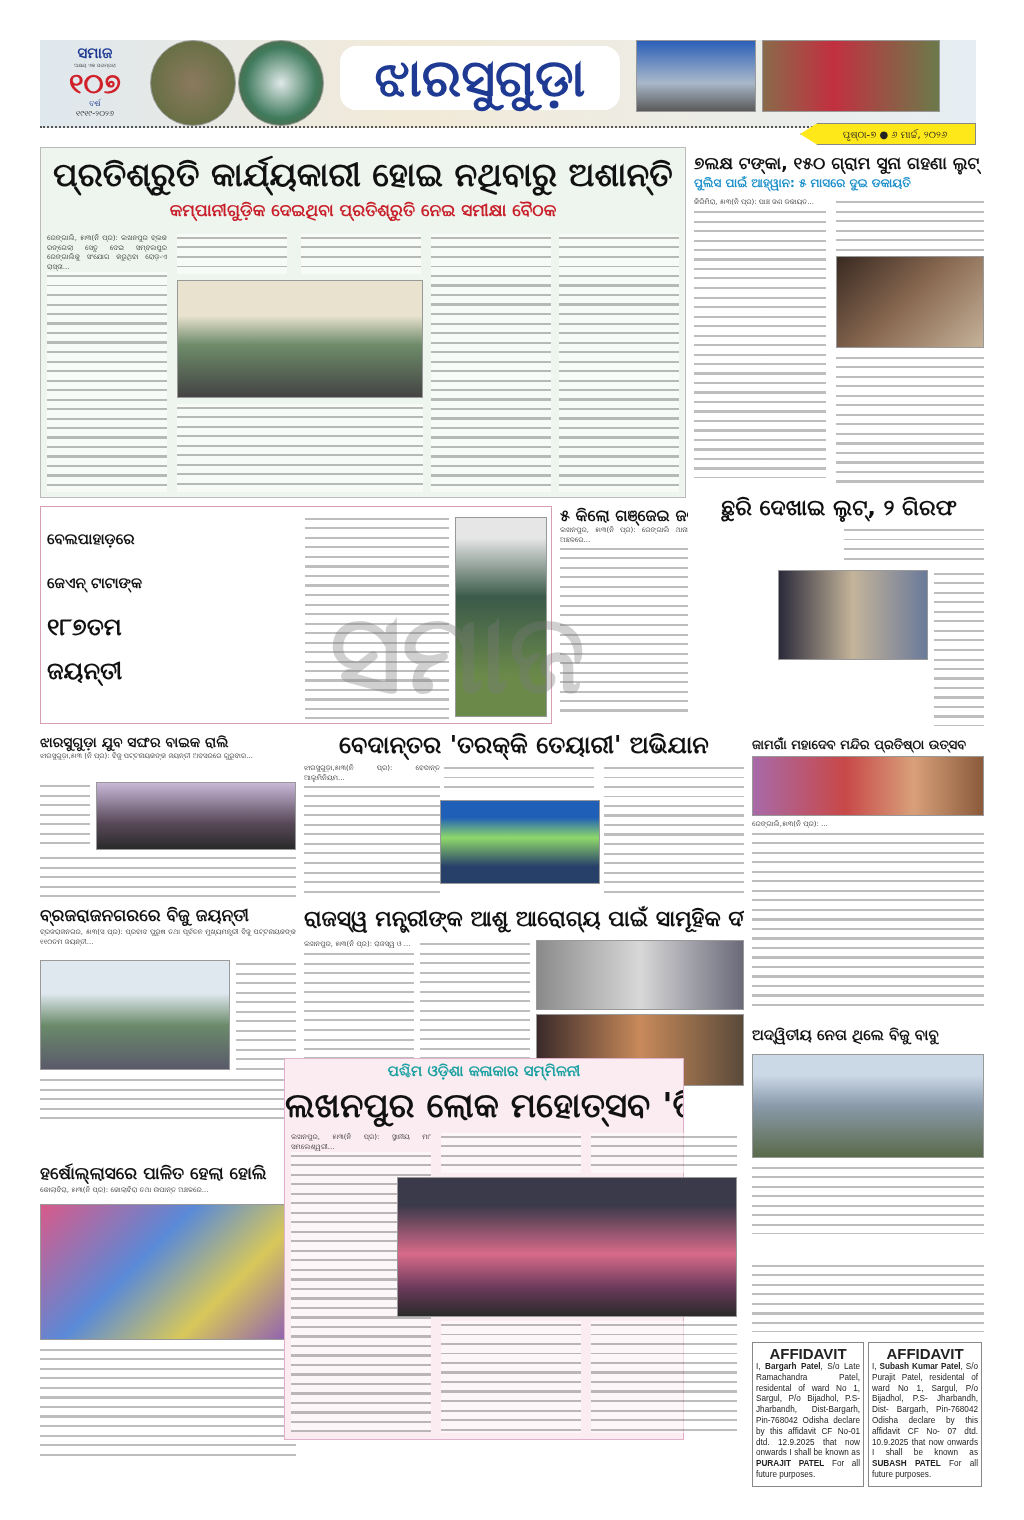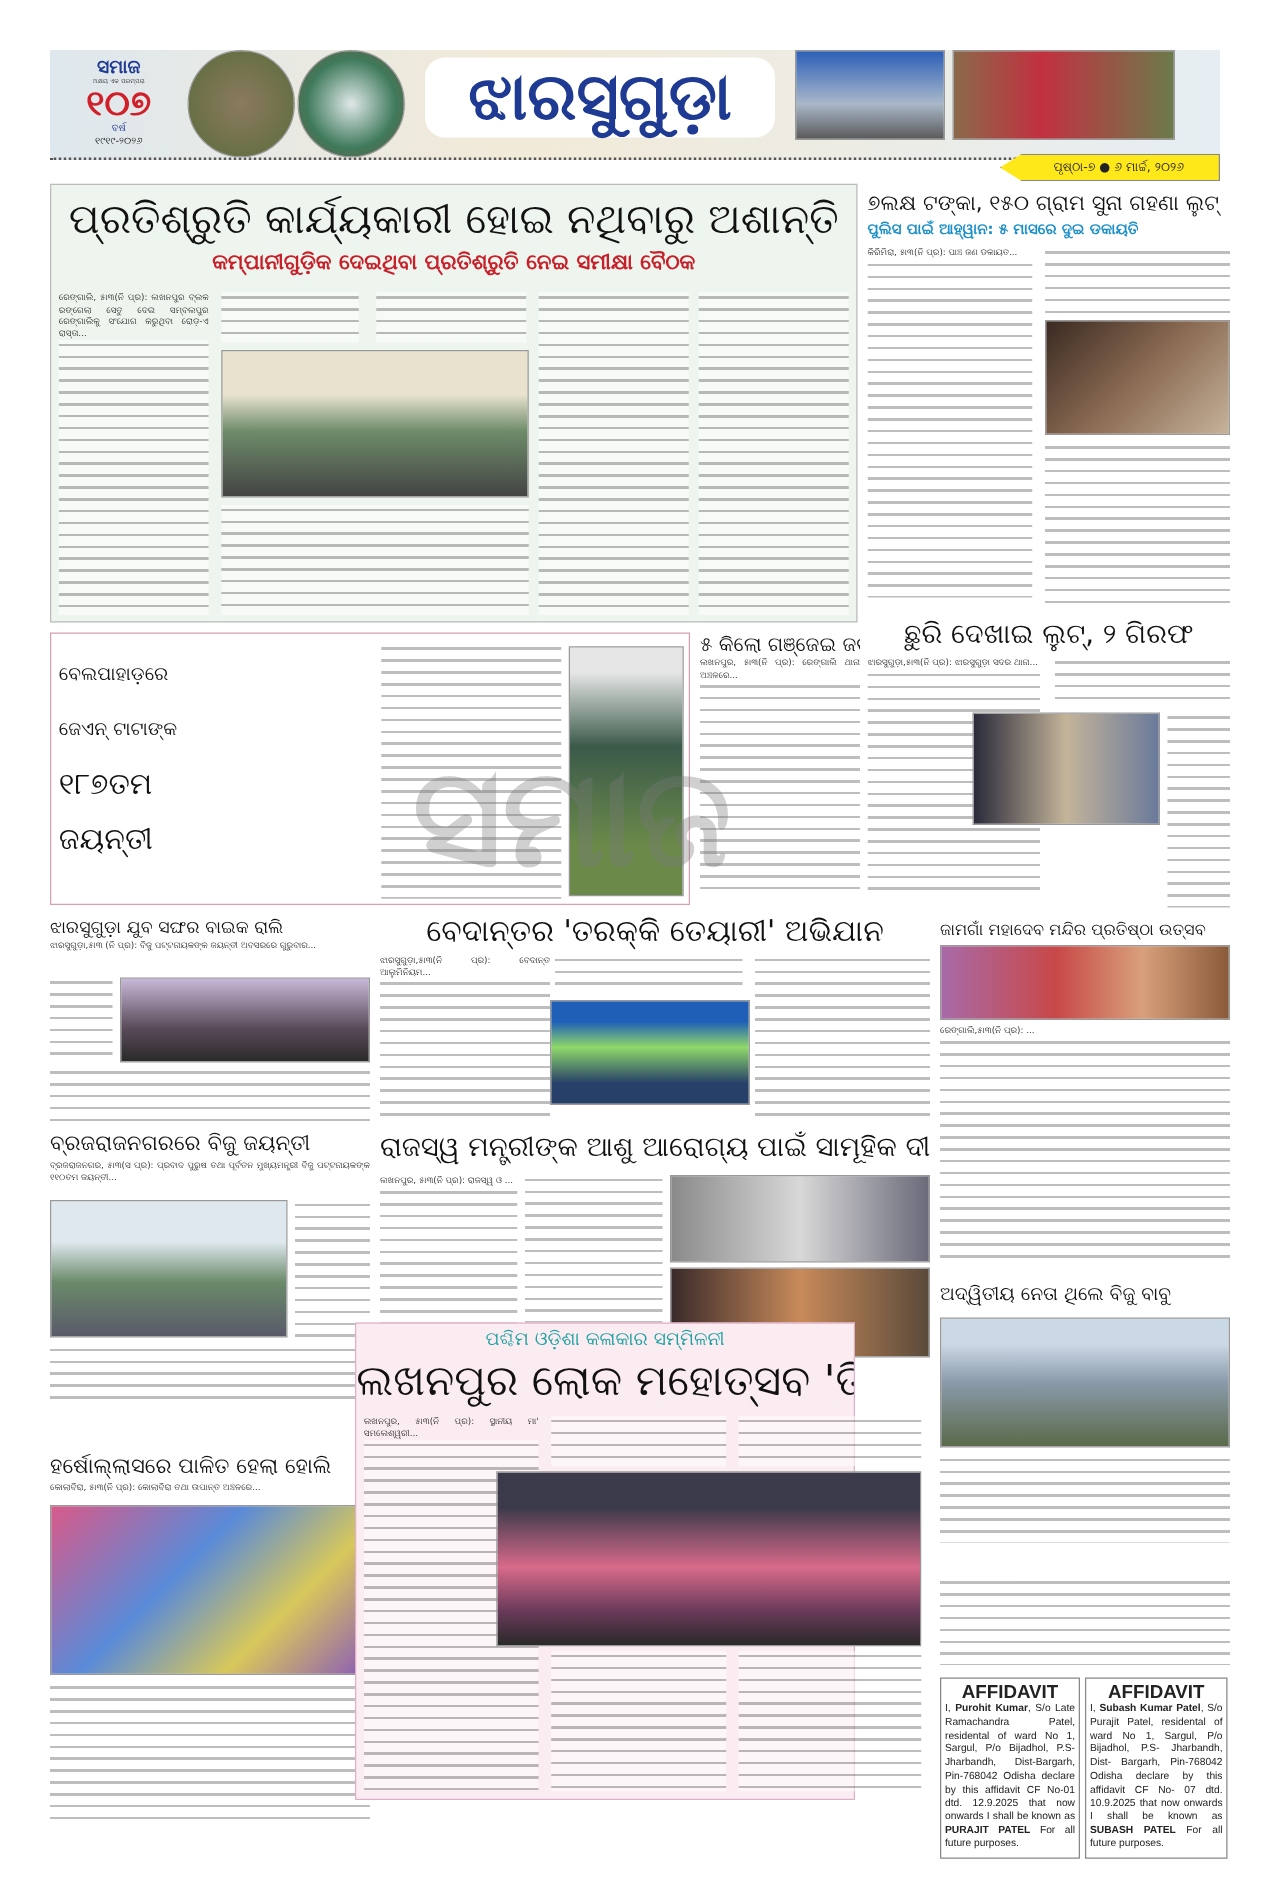--- a/index.html
+++ b/index.html
@@ -1,21 +1,21 @@
 <!DOCTYPE html>
 <html><head>
 <meta charset="utf-8">
 <style>
 *{box-sizing:border-box;margin:0;padding:0}
 body{width:1024px;height:1520px;background:#fff;font-family:"DejaVu Sans",sans-serif;color:#222;position:relative;overflow:hidden}
 .abs{position:absolute}
 .txt{font-size:7px;line-height:9.5px;color:#333;text-align:justify;overflow:hidden}
 .lines{background:repeating-linear-gradient(#fff 0 3px,#888 3px 5px,#fff 5px 9.5px);opacity:.55}
 .photo{border:1px solid #999;overflow:hidden}
-.hl{font-weight:normal;color:#111;white-space:nowrap;overflow:hidden}
+.hl{font-weight:bold;color:#111;white-space:nowrap;overflow:hidden}
 .box{border:1px solid #bbb}
 </style>
 </head>
 <body>
 
 <div class="abs" style="left:40px;top:40px;width:936px;height:88px;background:linear-gradient(90deg,#dfe8ee,#f2ead8 40%,#e6eef3);border-bottom:2px dotted #555">
   <div class="abs" style="left:0;top:0;width:110px;height:88px;text-align:center">
     <div style="font-size:15px;color:#1f3a93;font-weight:bold;margin-top:4px">ସମାଜ</div>
     <div style="font-size:5px;color:#333">ଅକ୍ଷୟ ଏକ ପରମ୍ପରା</div>
     <div style="font-size:28px;color:#d0202a;font-weight:bold;line-height:30px">୧୦୭</div>
@@ -54,24 +54,20 @@
     <span>କିରିମିରା, ୫ା୩(ନି ପ୍ର): ପାଞ୍ଚ ଜଣ ଡକାୟତ...</span>
     <div class="lines" style="height:270px"></div>
   </div>
   <div class="abs lines" style="left:142px;top:48px;width:148px;height:54px"></div>
   <div class="abs photo" style="left:142px;top:106px;width:148px;height:92px;background:linear-gradient(135deg,#3a2a22,#8a6a52 50%,#c6b29a)"></div>
   <div class="abs lines" style="left:142px;top:204px;width:148px;height:134px"></div>
 </div>
 
 <div class="abs" style="left:694px;top:494px;width:290px;height:236px">
   <div class="hl" style="font-size:22px;line-height:28px;text-align:center">ଛୁରି ଦେଖାଇ ଲୁଟ୍, ୨ ଗିରଫ</div>
-  <div class="abs txt" style="left:0;top:32px;width:138px;height:200px">
-    <span>ଝାରସୁଗୁଡ଼ା,୫ା୩(ନି ପ୍ର): ଝାରସୁଗୁଡ଼ା ସଦର ଥାନା...</span>
-    <div class="lines" style="height:180px"></div>
-  </div>
   <div class="abs lines" style="left:150px;top:32px;width:140px;height:40px"></div>
   <div class="abs photo" style="left:84px;top:76px;width:150px;height:90px;background:linear-gradient(90deg,#2a2a3a,#c4b49a 50%,#6a7a9a)"></div>
   <div class="abs lines" style="left:240px;top:76px;width:50px;height:156px"></div>
 </div>
 
 <div class="abs box" style="left:40px;top:506px;width:512px;height:218px;border-color:#d7a0b0">
   <div class="abs" style="left:6px;top:10px;width:100px">
     <div class="hl" style="font-size:15px;line-height:44px">ବେଲପାହାଡ଼ରେ</div>
     <div class="hl" style="font-size:15px;line-height:44px">ଜେଏନ୍ ଟାଟାଙ୍କ</div>
     <div class="hl" style="font-size:24px;line-height:44px">୧୮୭ତମ</div>
@@ -163,21 +159,21 @@
   <div class="abs photo" style="left:112px;top:118px;width:340px;height:140px;background:linear-gradient(180deg,#3a3a4a 20%,#d86a8a 55%,#6a3a5a 80%,#2a2a2a)"></div>
   <div class="abs lines" style="left:156px;top:262px;width:140px;height:112px"></div>
   <div class="abs lines" style="left:306px;top:262px;width:146px;height:112px"></div>
 </div>
 
 <div class="abs lines" style="left:752px;top:1262px;width:232px;height:70px"></div>
 
 <div class="abs box" style="left:752px;top:1342px;width:112px;height:145px;border-color:#888;padding:2px 3px">
   <div style="font-family:'Liberation Sans',sans-serif;font-size:15px;font-weight:bold;text-align:center">AFFIDAVIT</div>
   <div style="font-family:'Liberation Sans',sans-serif;font-size:8.2px;line-height:10.8px;text-align:justify">
-    I, <b>Purohit Kumar</b><span>, S/o Late Ramachandra Patel, residental of ward No 1, Sargul, P/o Bijadhol, P.S- Jharbandh, Dist-Bargarh, Pin-768042 Odisha declare by this affidavit CF No-01 dtd. 12.9.2025 that now onwards I shall be known as</span>
+    I, <b>Bargarh Patel</b><span>, S/o Late Ramachandra Patel, residental of ward No 1, Sargul, P/o Bijadhol, P.S- Jharbandh, Dist-Bargarh, Pin-768042 Odisha declare by this affidavit CF No-01 dtd. 12.9.2025 that now onwards I shall be known as</span>
     <b>PURAJIT PATEL</b>
     <span>For all future purposes.</span>
   </div>
 </div>
 <div class="abs box" style="left:868px;top:1342px;width:114px;height:145px;border-color:#888;padding:2px 3px">
   <div style="font-family:'Liberation Sans',sans-serif;font-size:15px;font-weight:bold;text-align:center">AFFIDAVIT</div>
   <div style="font-family:'Liberation Sans',sans-serif;font-size:8.2px;line-height:10.8px;text-align:justify">
     I, <b>Subash Kumar Patel</b><span>, S/o Purajit Patel, residental of ward No 1, Sargul, P/o Bijadhol, P.S- Jharbandh, Dist- Bargarh, Pin-768042 Odisha declare by this affidavit CF No- 07 dtd. 10.9.2025 that now onwards I shall be known as</span>
     <b>SUBASH PATEL</b>
     <span>For all future purposes.</span>

